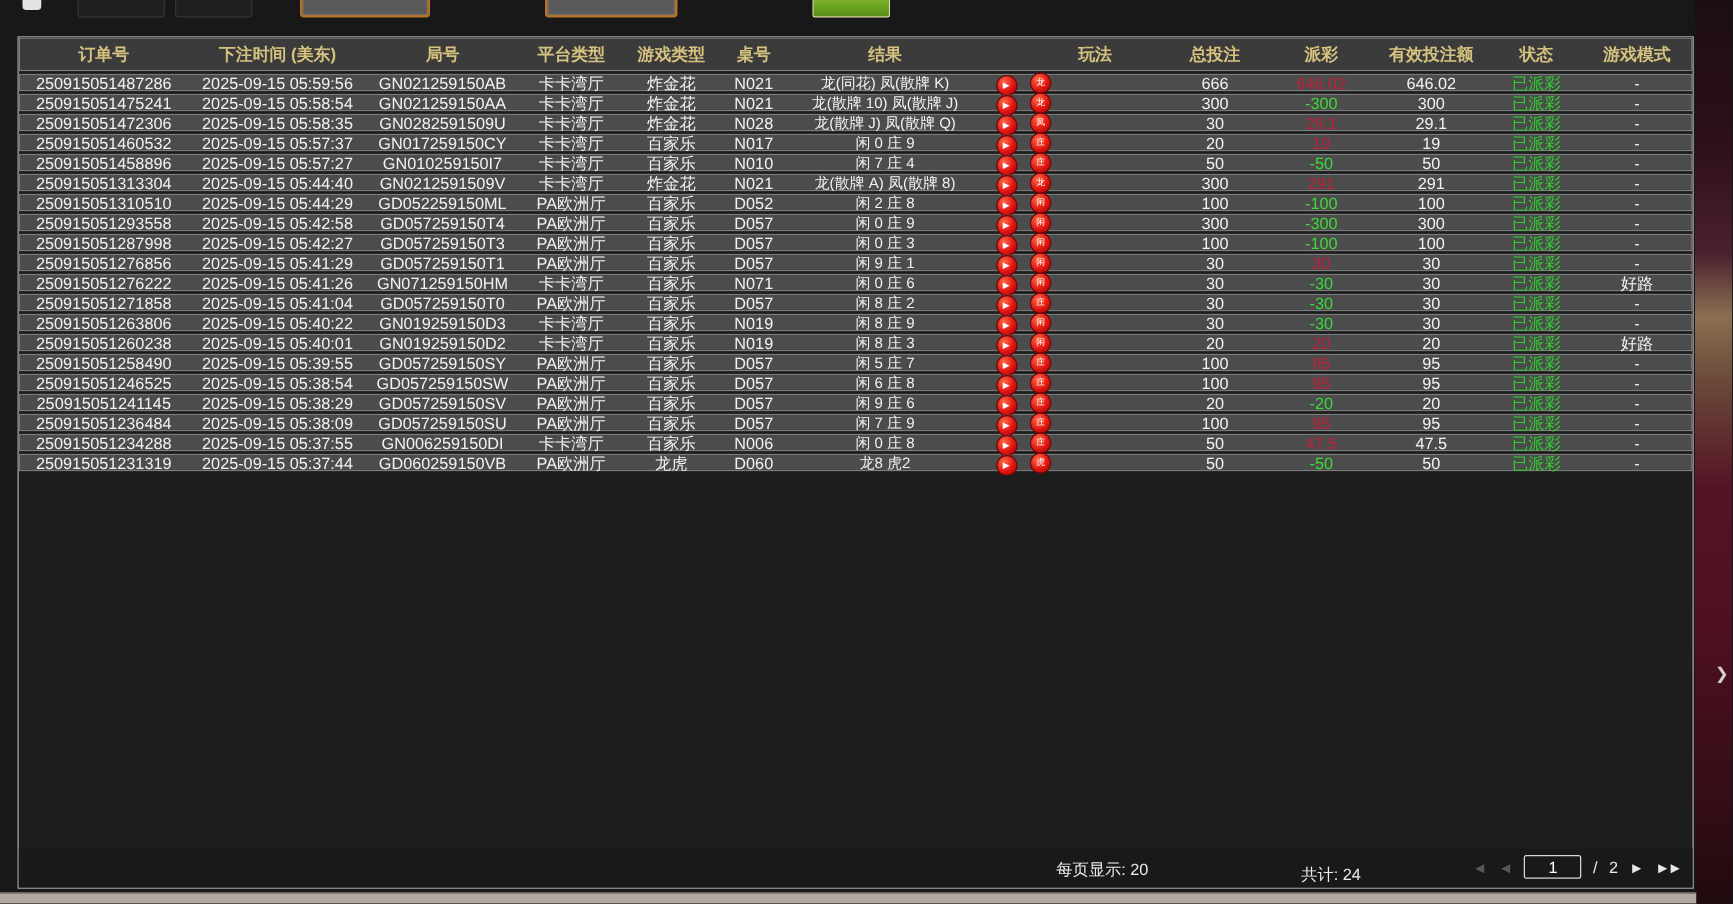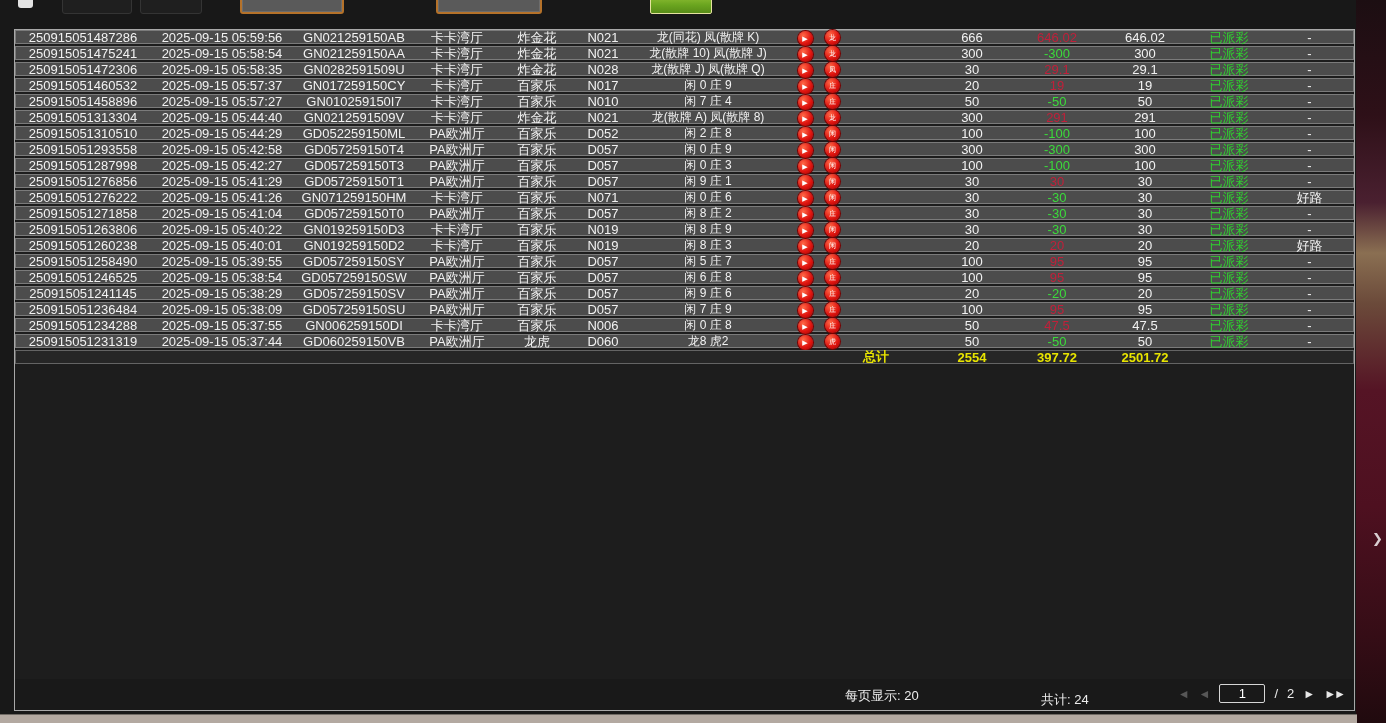--- a/index.html
+++ b/index.html
@@ -74,20 +74,36 @@
   <div>
     <div class="chip"></div>
     <div class="tbtn tbtn1"></div>
     <div class="tbtn tbtn2"></div>
     <div class="tselect tsel1"></div>
     <div class="tselect tsel2"></div>
     <div class="tgreen"></div>
   </div>
 
   <div class="panel">
+    <div class="grid-header" id="gridHeader">
+        <div class="hcell">订单号</div>
+        <div class="hcell">下注时间 (美东)</div>
+        <div class="hcell">局号</div>
+        <div class="hcell">平台类型</div>
+        <div class="hcell">游戏类型</div>
+        <div class="hcell">桌号</div>
+        <div class="hcell">结果</div>
+        <div class="hcell"></div>
+        <div class="hcell">玩法</div>
+        <div class="hcell">总投注</div>
+        <div class="hcell">派彩</div>
+        <div class="hcell">有效投注额</div>
+        <div class="hcell">状态</div>
+        <div class="hcell">游戏模式</div>
+      </div>
     <div id="gridBody">
         <div class="row">
           <div class="cell id">250915051487286</div>
           <div class="cell time">2025-09-15 05:59:56</div>
           <div class="cell round">GN021259150AB</div>
           <div class="cell platform">卡卡湾厅</div>
           <div class="cell game">炸金花</div>
           <div class="cell table_no">N021</div>
           <div class="cell result">龙(同花) 凤(散牌 K)</div>
           <div class="cell playcell"><span class="play">▶</span></div>
@@ -394,36 +410,20 @@
           <div class="cell game">龙虎</div>
           <div class="cell table_no">D060</div>
           <div class="cell result">龙8 虎2</div>
           <div class="cell playcell"><span class="play">▶</span></div>
           <div class="cell play">虎</div>
           <div class="cell bet">50</div>
           <div class="cell payout loss">-50</div>
           <div class="cell valid">50</div>
           <div class="cell status">已派彩</div>
           <div class="cell mode">-</div>
-        </div>
-        <div class="row totals grand">
-          <div class="cell"></div>
-          <div class="cell"></div>
-          <div class="cell"></div>
-          <div class="cell"></div>
-          <div class="cell"></div>
-          <div class="cell"></div>
-          <div class="cell"></div>
-          <div class="cell"></div>
-          <div class="cell">总计</div>
-          <div class="cell">2554</div>
-          <div class="cell">397.72</div>
-          <div class="cell">2501.72</div>
-          <div class="cell"></div>
-          <div class="cell"></div>
         </div>
       </div>
 
     <div class="pager">
       <span class="pp">每页显示: 20</span>
       <span class="tc">共计: 24</span>
       <div class="pgctrl">
         <span class="arr dim">◄</span>
         <span class="arr dim">◄</span>
         <input class="pginput" value="1" style="">

